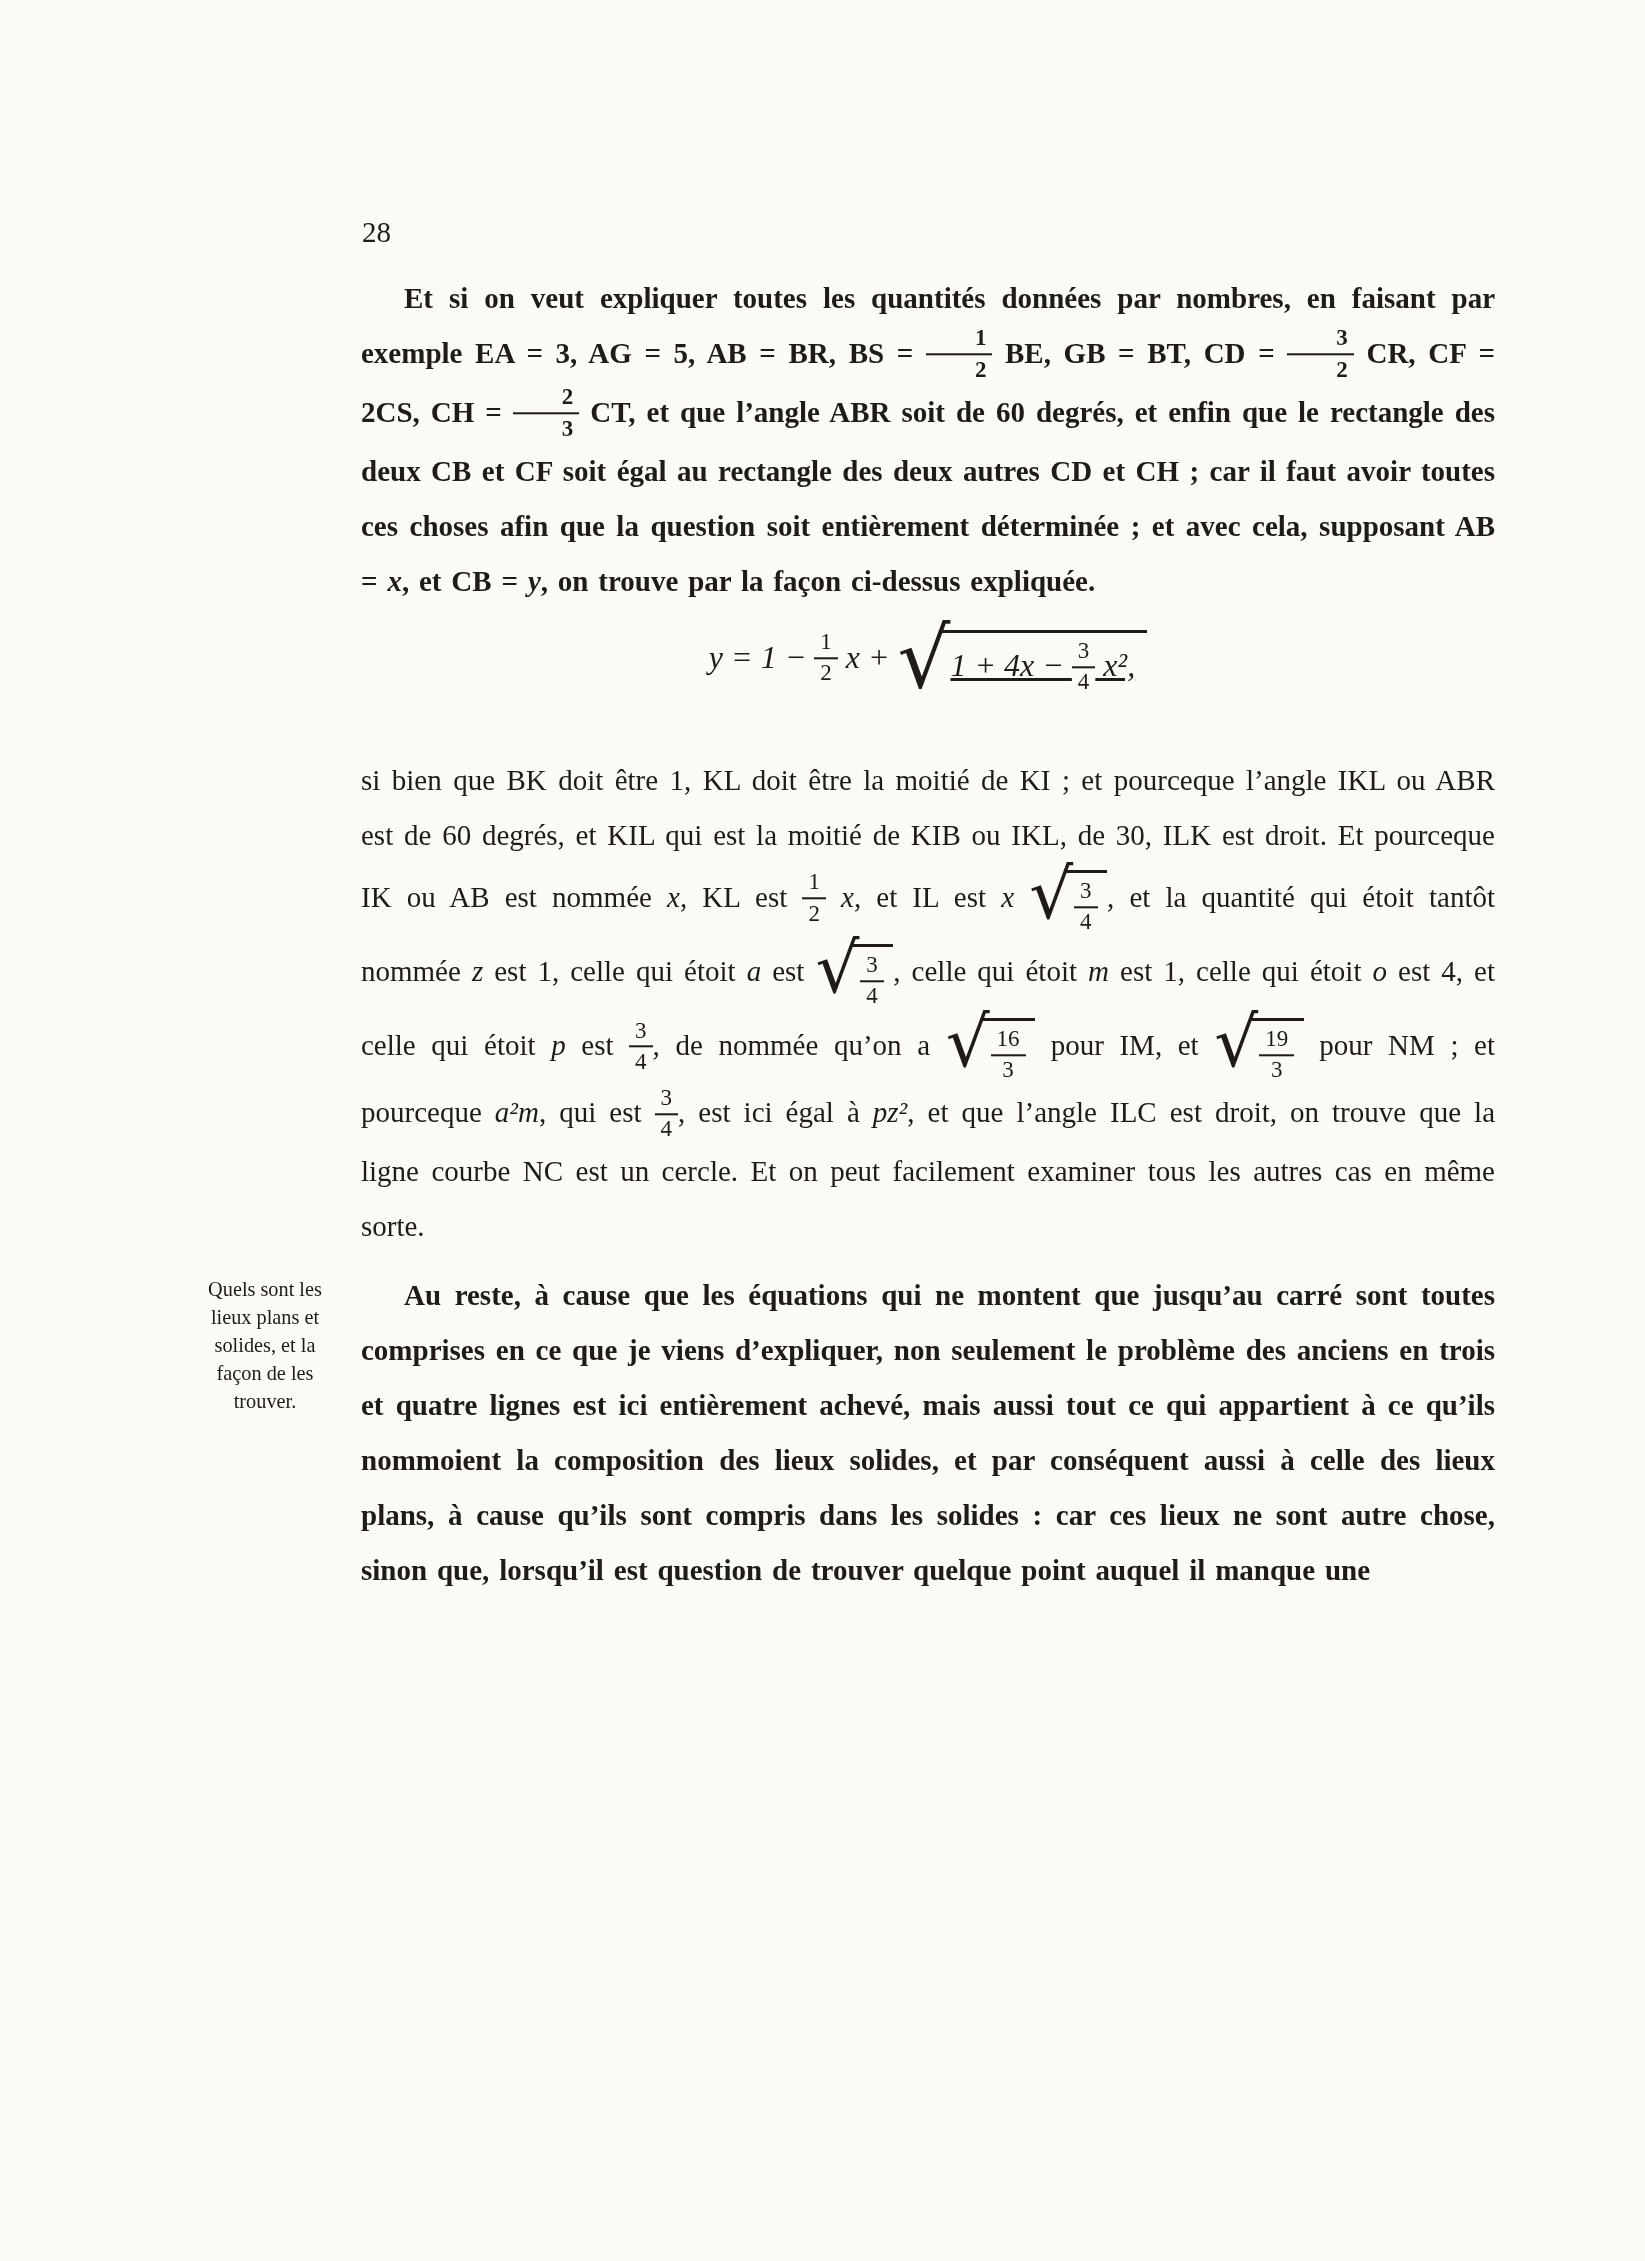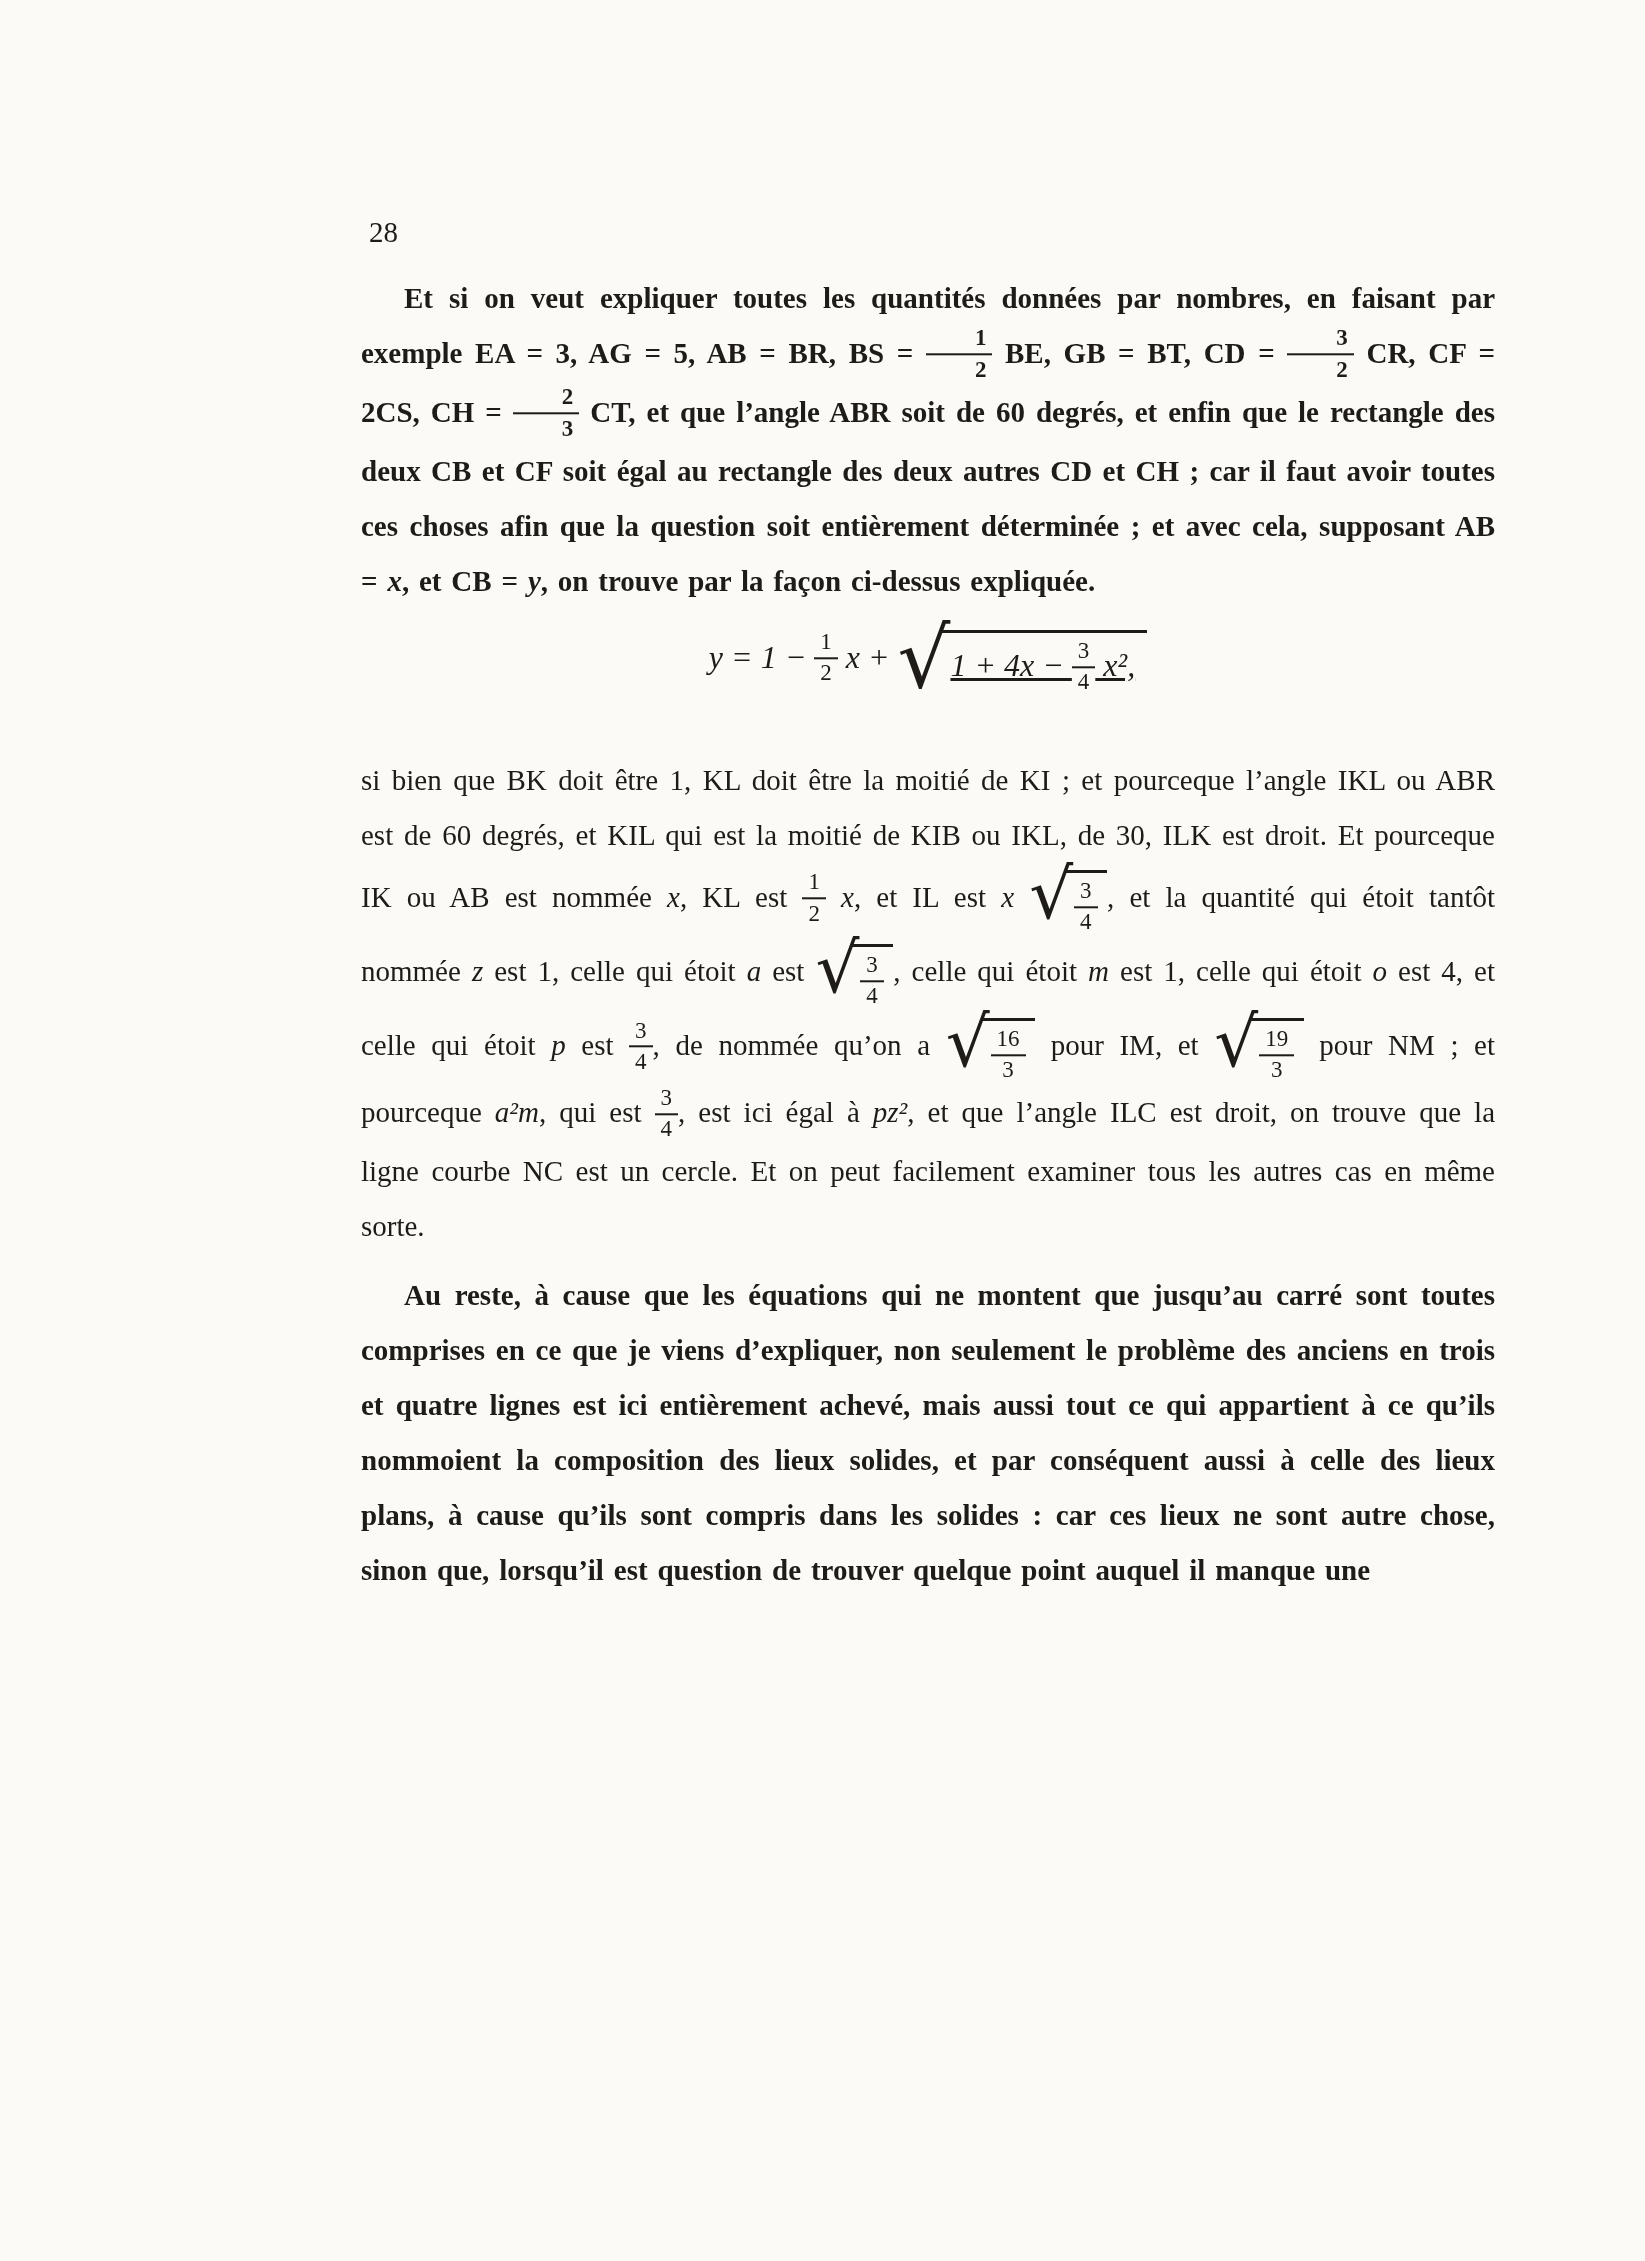--- a/index.html
+++ b/index.html
@@ -7,21 +7,21 @@
     position: relative;
     width: 1646px;
     height: 2261px;
     background: #fbfaf6;
     color: #1f1b16;
     font-family: "Liberation Serif", "DejaVu Serif", serif;
     overflow: hidden;
   }
   .content { position: absolute; left: 361px; top: 214px; width: 1134px; }
   .header-row { position: relative; height: 48px; margin-bottom: 8.6px; }
-  .page-number { position: absolute; left: 8px; top: 1.7px; font-size: 29px; }
+  .page-number { position: absolute; left: 1px; top: 1.7px; font-size: 29px; }
   .running-title { display: block; text-align: center; font-size: 26px; letter-spacing: 3.5px; }
   .para { font-size: 29px; line-height: 55px; text-align: justify; margin: 0; word-spacing: 2.6px; }
   .indent { text-indent: 43px; font-weight: bold; }
   .var { font-style: italic; }
   .frac {
     display: inline-block; vertical-align: middle; text-align: center;
     font-size: 23px; line-height: 1.05; font-style: normal;
     transform: translateY(-1.7px);
   }
   .fnum { display: block; padding: 0.9px 6px 2.6px; border-bottom: 2.6px solid currentColor; }
@@ -68,18 +68,25 @@
           <span class="sqrt-body"><span class="frac"><span class="fnum">3</span><span class="fden">4</span></span></span>
         </span><span>, celle qui étoit </span><span class="var">m</span><span> est 1, celle qui étoit </span><span class="var">o</span><span> est 4, et celle qui étoit </span><span class="var">p</span><span> est </span><span class="frac"><span class="fnum">3</span><span class="fden">4</span></span><span>, de nommée qu’on a </span><span class="sqrt">
           <span class="sqrt-sign">√</span>
           <span class="sqrt-body"><span class="frac"><span class="fnum">16</span><span class="fden">3</span></span></span>
         </span><span> pour IM, et </span><span class="sqrt">
           <span class="sqrt-sign">√</span>
           <span class="sqrt-body"><span class="frac"><span class="fnum">19</span><span class="fden">3</span></span></span>
         </span><span> pour NM ; et pourceque </span><span class="var">a²m</span><span>, qui est </span><span class="frac"><span class="fnum">3</span><span class="fden">4</span></span><span>, est ici égal à </span><span class="var">pz²</span><span>, et que l’angle ILC est droit, on trouve que la ligne courbe NC est un cercle. Et on peut facilement examiner tous les autres cas en même sorte.</span></p>
 
     <div class="para3-wrap">
+      <div class="margin-note">
+        <div>Quels sont les</div>
+        <div>lieux plans et</div>
+        <div>solides, et la</div>
+        <div>façon de les</div>
+        <div>trouver.</div>
+      </div>
       <p class="para indent"><span>Au reste, à cause que les équations qui ne montent que jusqu’au carré sont toutes comprises en ce que je viens d’expliquer, non seulement le problème des anciens en trois et quatre lignes est ici entièrement achevé, mais aussi tout ce qui appartient à ce qu’ils nommoient la composition des lieux solides, et par conséquent aussi à celle des lieux plans, à cause qu’ils sont compris dans les solides : car ces lieux ne sont autre chose, sinon que, lorsqu’il est question de trouver quelque point auquel il manque une</span></p>
     </div>
 
   </div>
 </div>
 
 
 </body></html>

